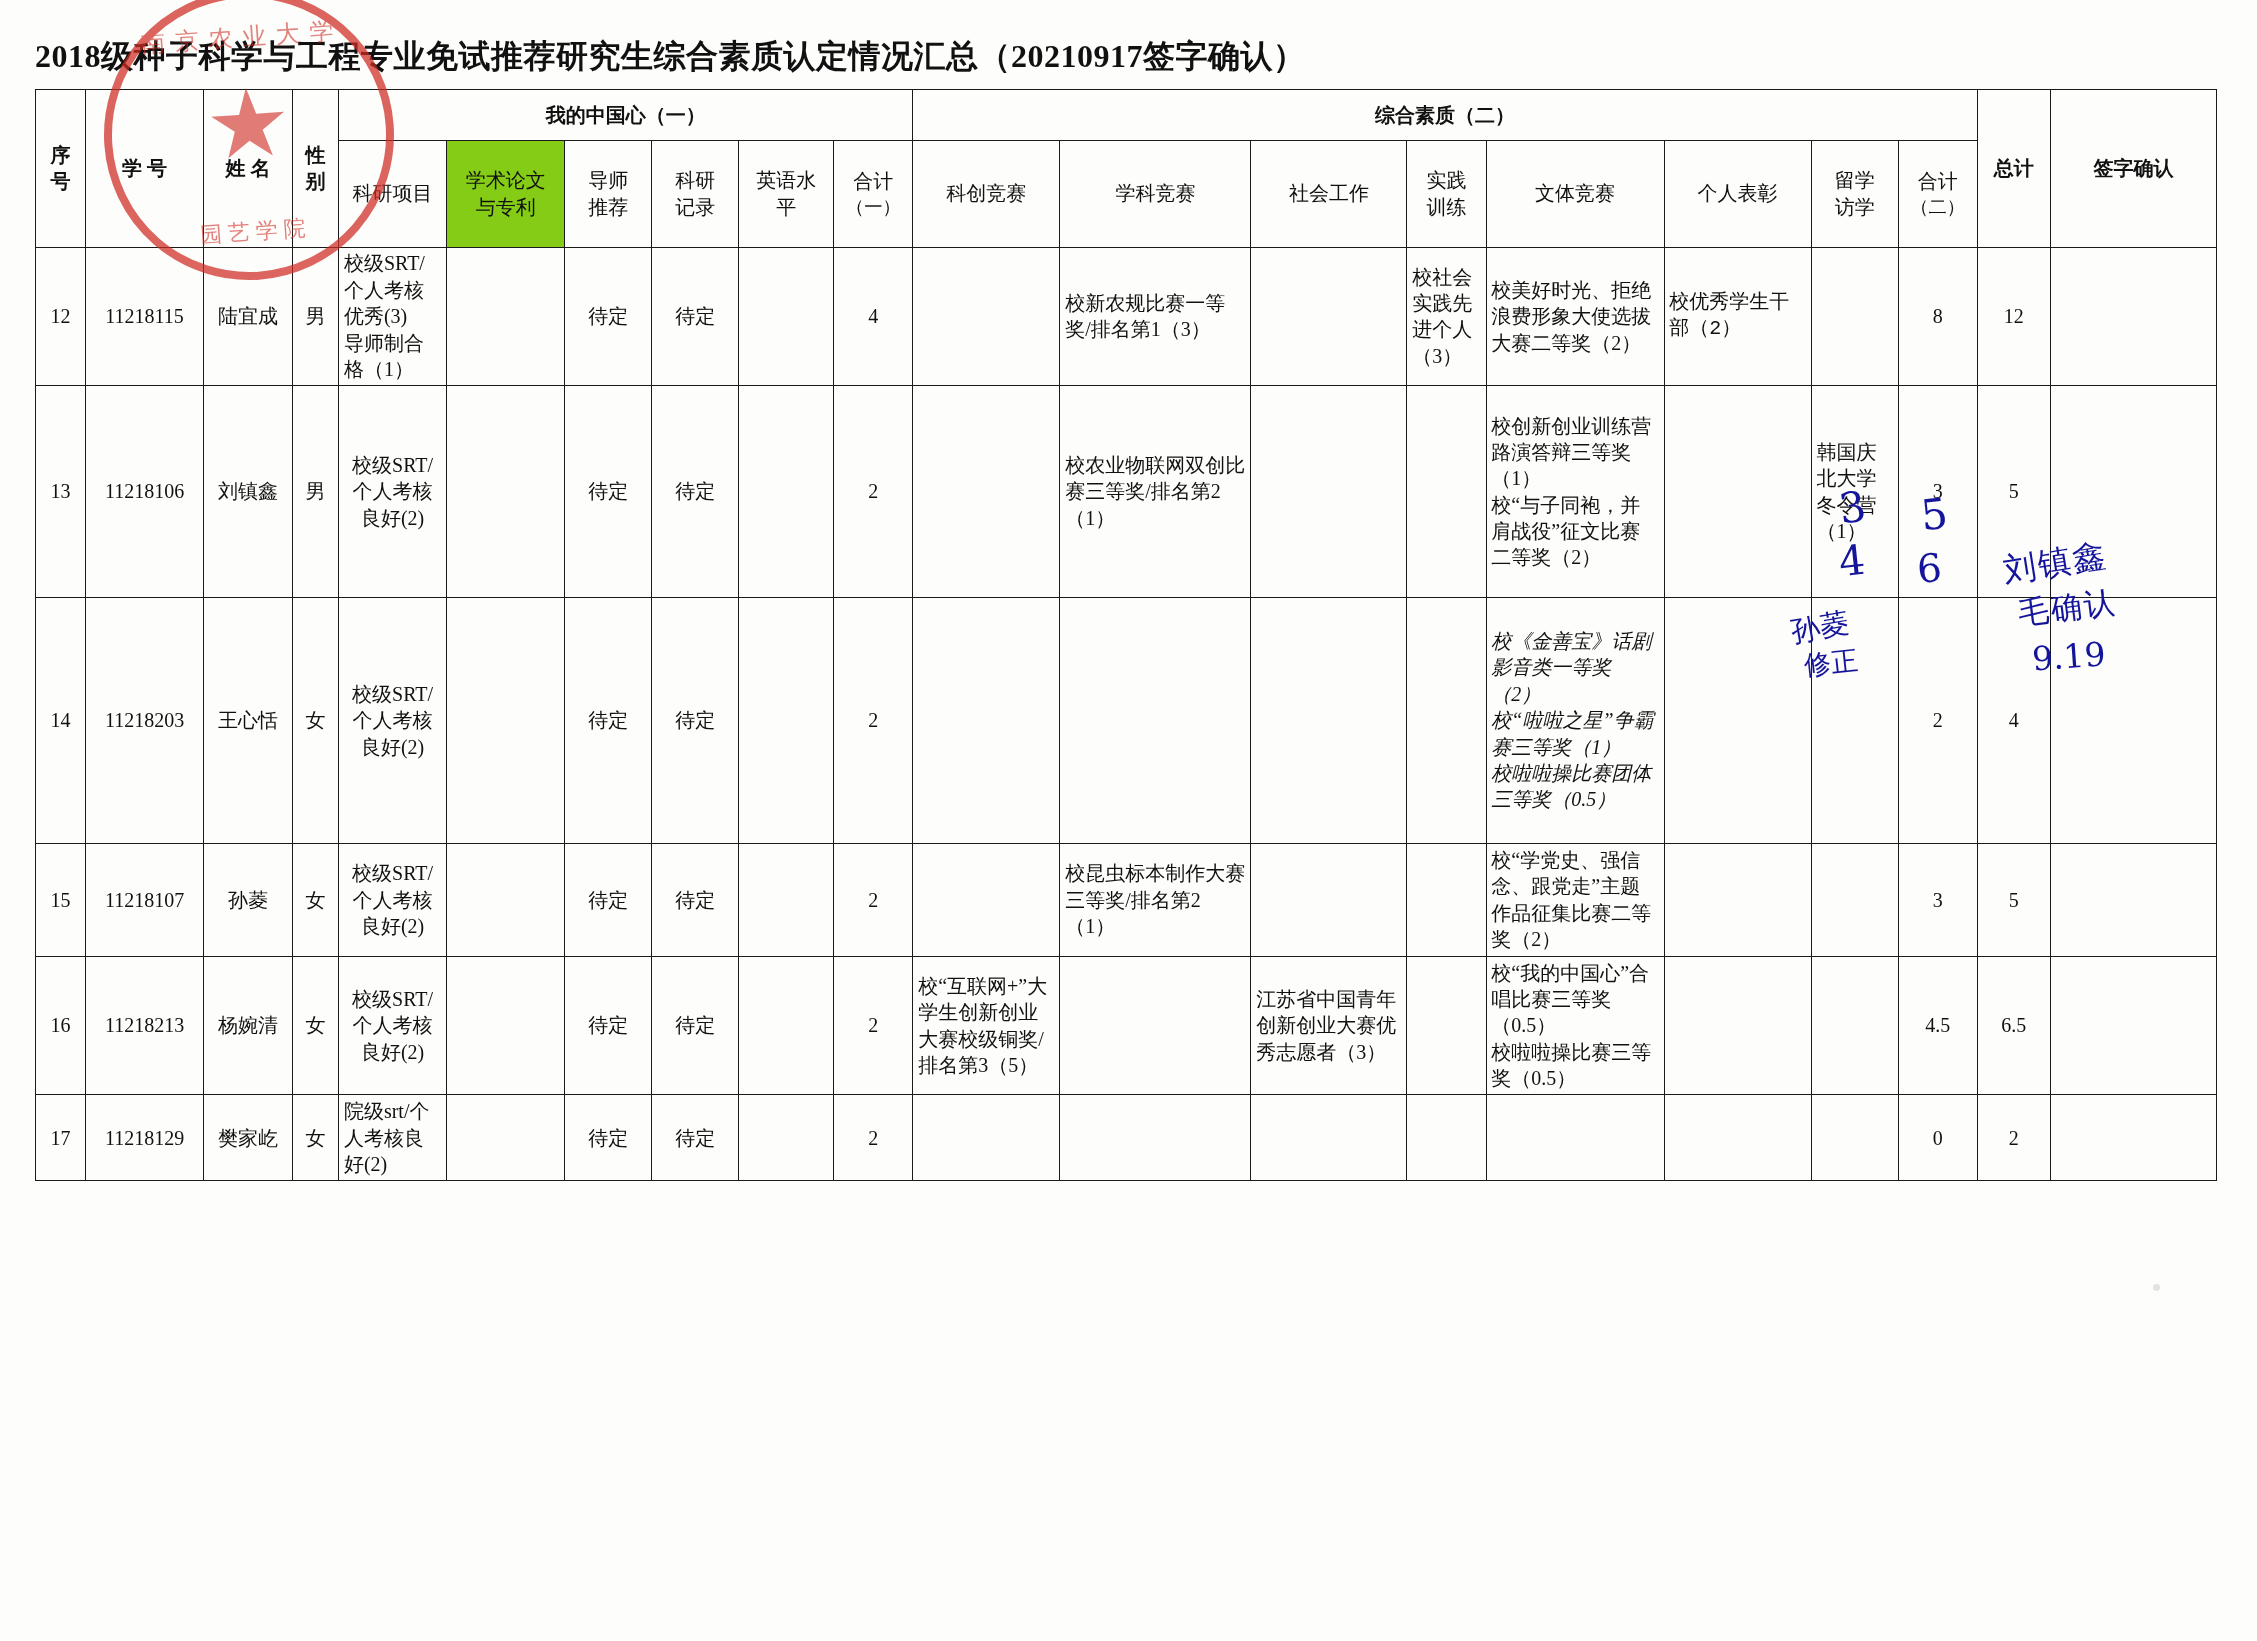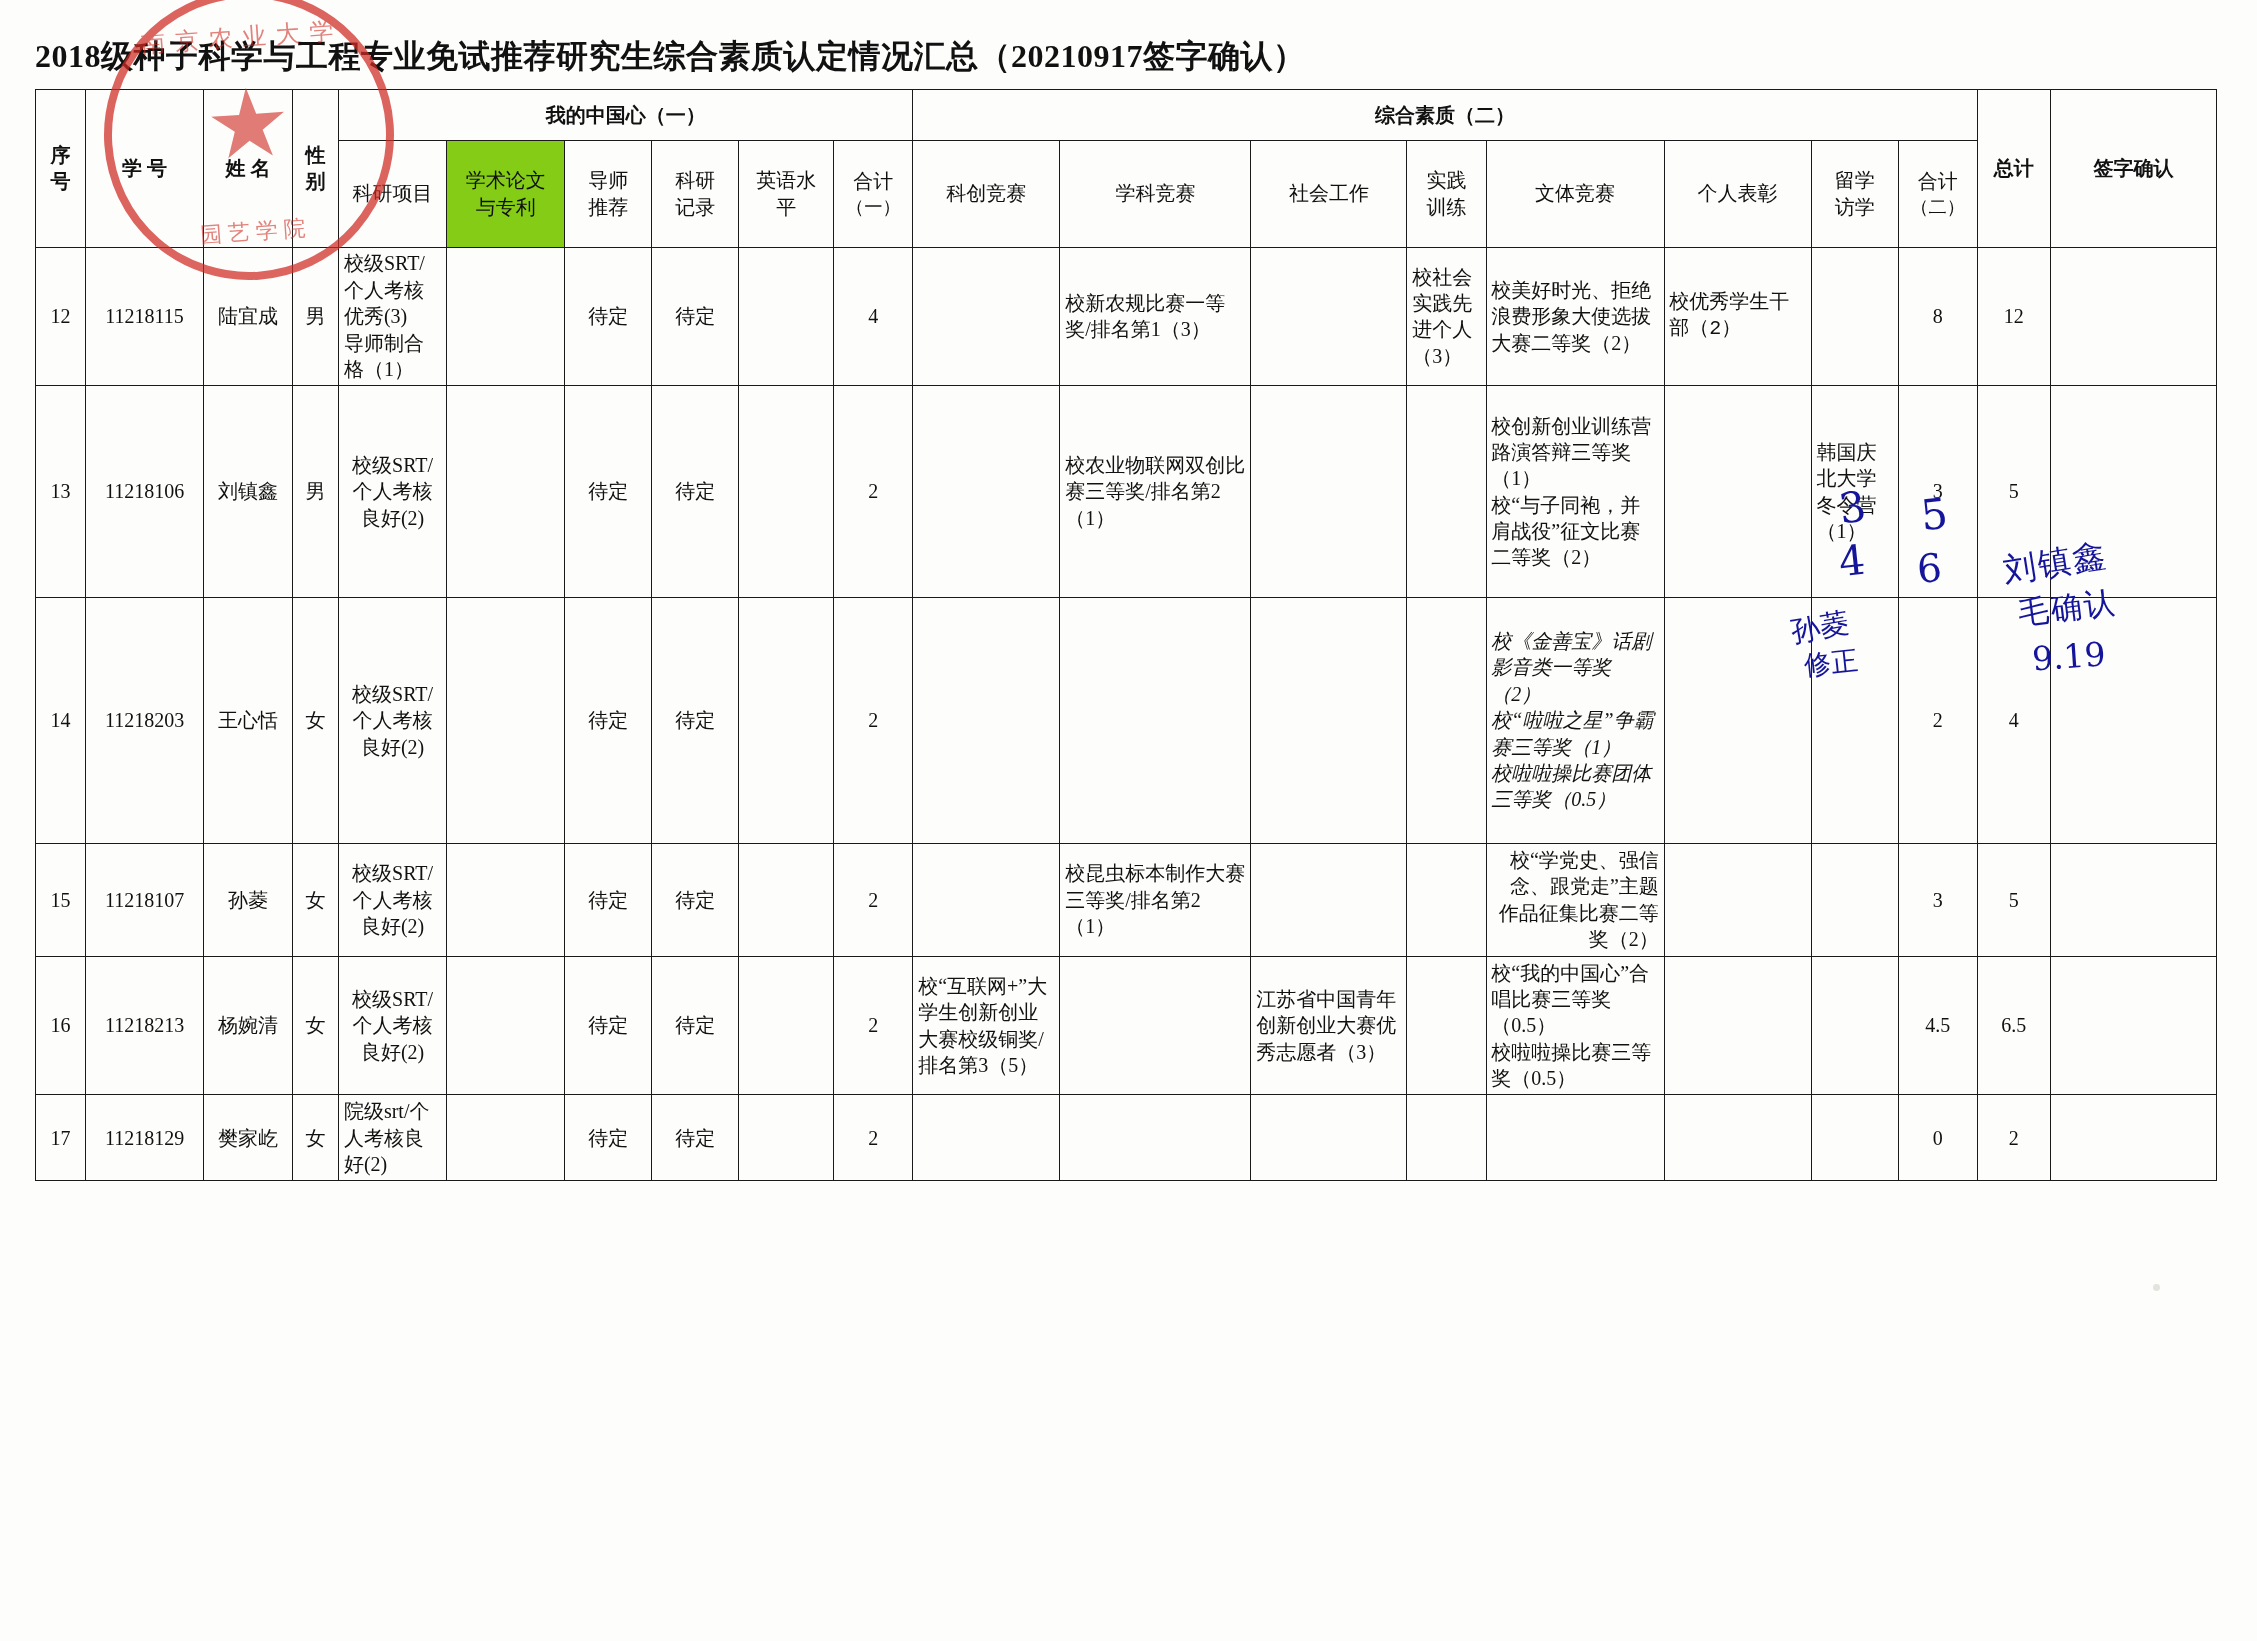--- a/index.html
+++ b/index.html
@@ -332,21 +332,21 @@
       <td class="txt c" style="white-space: pre-wrap;">校级SRT/个人考核良好(2)</td>
       <td class="txt" style="white-space: pre-wrap;"></td>
       <td class="c">待定</td>
       <td class="c">待定</td>
       <td class="c"></td>
       <td class="num">2</td>
       <td class="txt" style="white-space: pre-wrap;"></td>
       <td class="txt" style="white-space: pre-wrap;">校昆虫标本制作大赛三等奖/排名第2（1）</td>
       <td class="txt" style="white-space: pre-wrap;"></td>
       <td class="txt" style="white-space: pre-wrap;"></td>
-      <td class="txt" style="white-space: pre-wrap; text-align: right;"><span class="clip" style="white-space: pre-wrap;">校“学党史、强信念、跟党走”主题作品征集比赛二等奖（2）</span></td>
+      <td class="txt" style="white-space: pre-wrap;"><span class="clip" style="white-space: pre-wrap;">校“学党史、强信念、跟党走”主题作品征集比赛二等奖（2）</span></td>
       <td class="txt" style="white-space: pre-wrap;"></td>
       <td class="txt" style="white-space: pre-wrap;"></td>
       <td class="num">3</td>
       <td class="num">5</td>
       <td class="c"></td>
     </tr>
 
     <tr class="rowtall16">
       <td class="c">16</td>
       <td class="c">11218213</td>

